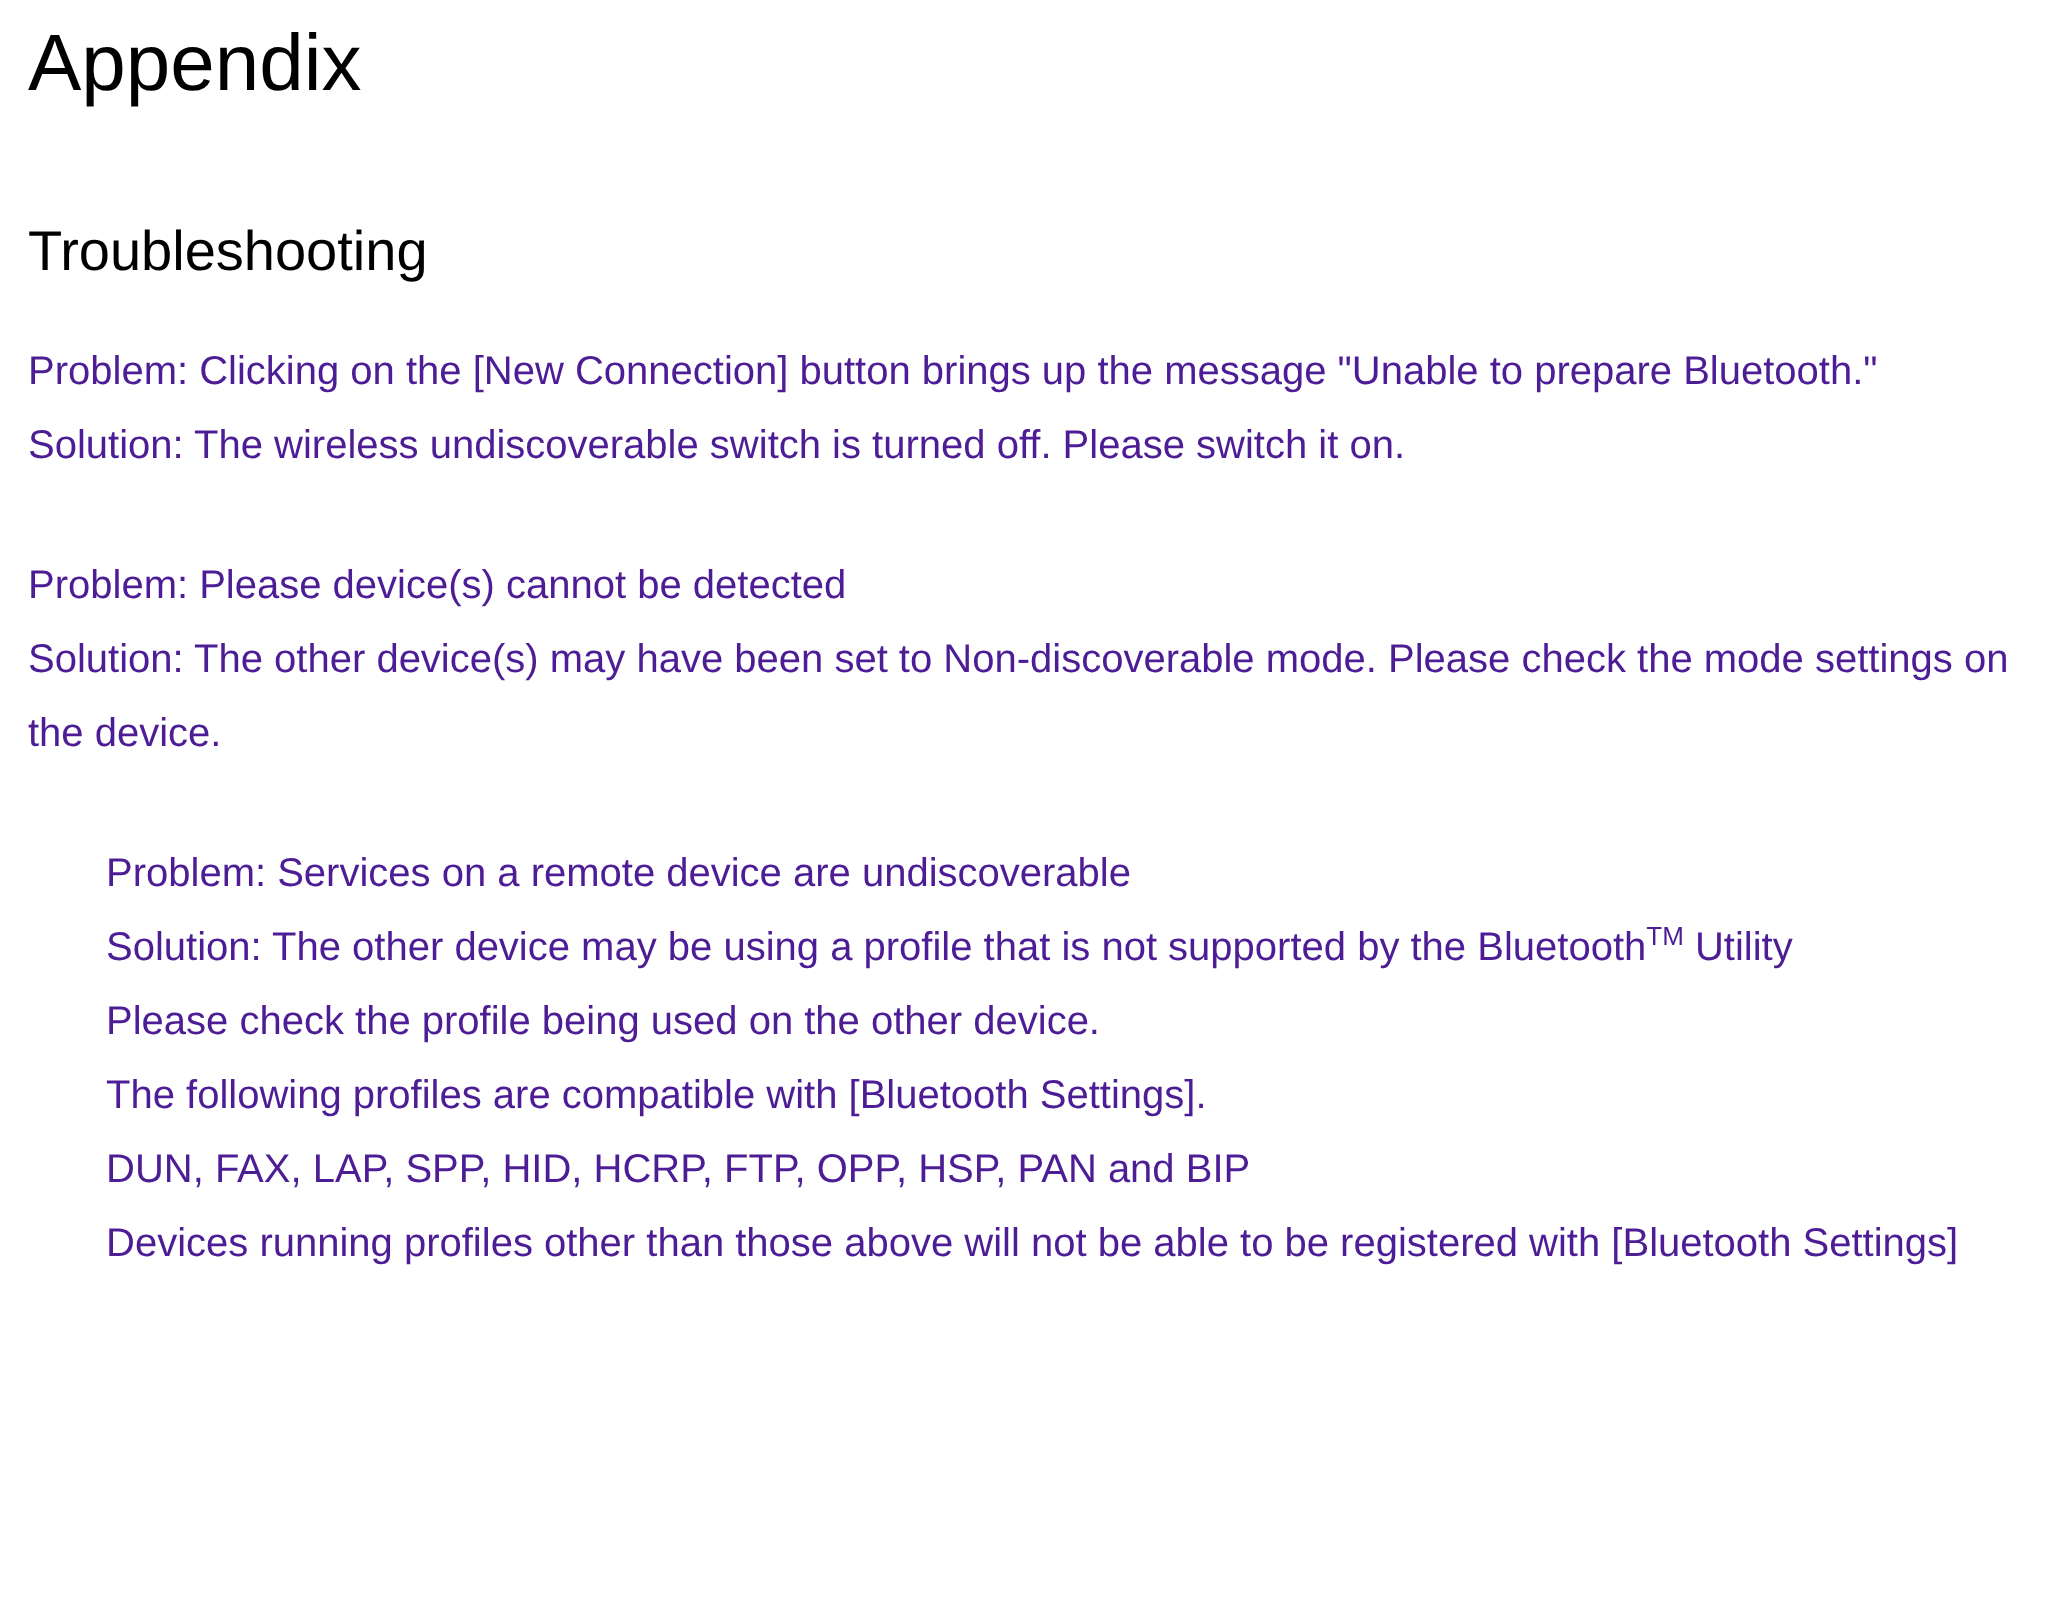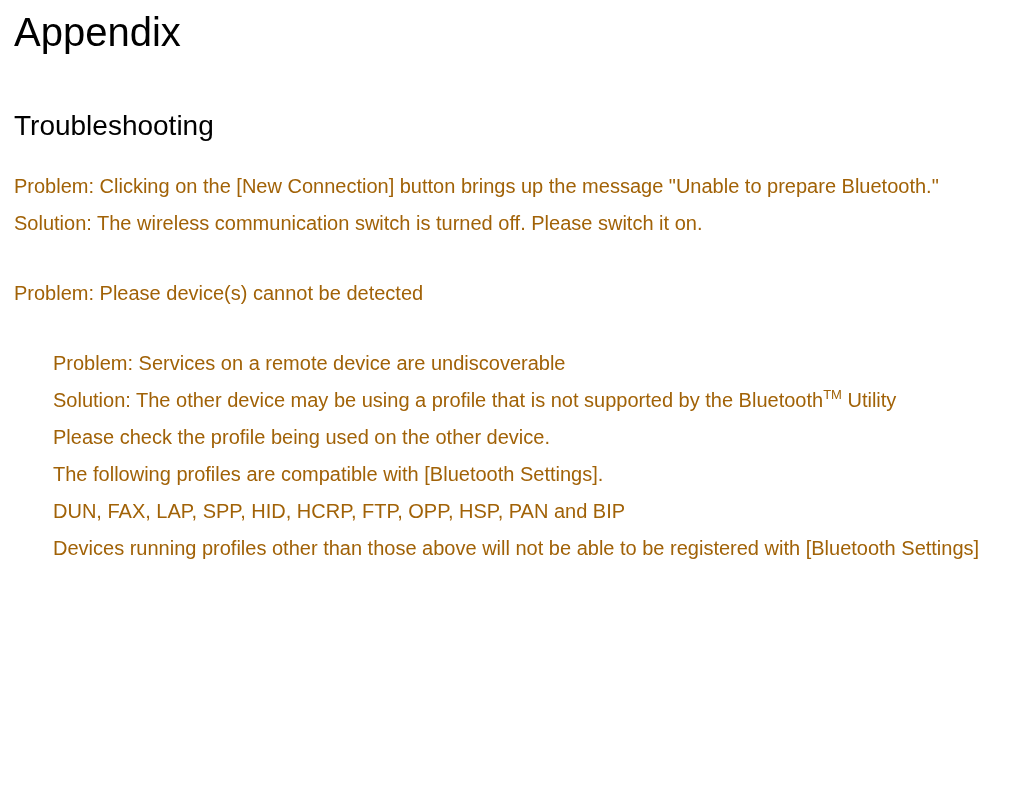--- a/index.html
+++ b/index.html
@@ -29,42 +29,43 @@
     }
     .section-block {
       margin-bottom: 33px;
     }
     .section-block.last {
       margin-bottom: 0;
       margin-left: 39px;
     }
     .line {
       font-size: 20px;
-      color: #a16207;
+      color: #4c1d95;
     }
     sup {
       font-size: 0.65em;
       vertical-align: super;
       line-height: 0;
     }
   </style>
 </head>
 <body>
 
 <h1>Appendix</h1>
 
 <h2>Troubleshooting</h2>
 
 <div class="section-block">
   <div class="line">Problem: Clicking on the [New Connection] button brings up the message "Unable to prepare Bluetooth."</div>
-  <div class="line">Solution: The wireless communication switch is turned off. Please switch it on.</div>
+  <div class="line">Solution: The wireless undiscoverable switch is turned off. Please switch it on.</div>
 </div>
 
 <div class="section-block">
   <div class="line">Problem: Please device(s) cannot be detected</div>
+  <div class="line">Solution: The other device(s) may have been set to Non-discoverable mode. Please check the mode settings on the device.</div>
 </div>
 
 <div class="section-block last">
   <div class="line">Problem: Services on a remote device are undiscoverable</div>
   <div class="line"><span>Solution: The other device may be using a profile that is not supported by the Bluetooth</span><sup>TM</sup><span> Utility</span></div>
   <div class="line">Please check the profile being used on the other device.</div>
   <div class="line">The following profiles are compatible with [Bluetooth Settings].</div>
   <div class="line">DUN, FAX, LAP, SPP, HID, HCRP, FTP, OPP, HSP, PAN and BIP</div>
   <div class="line">Devices running profiles other than those above will not be able to be registered with [Bluetooth Settings]</div>
 </div>

